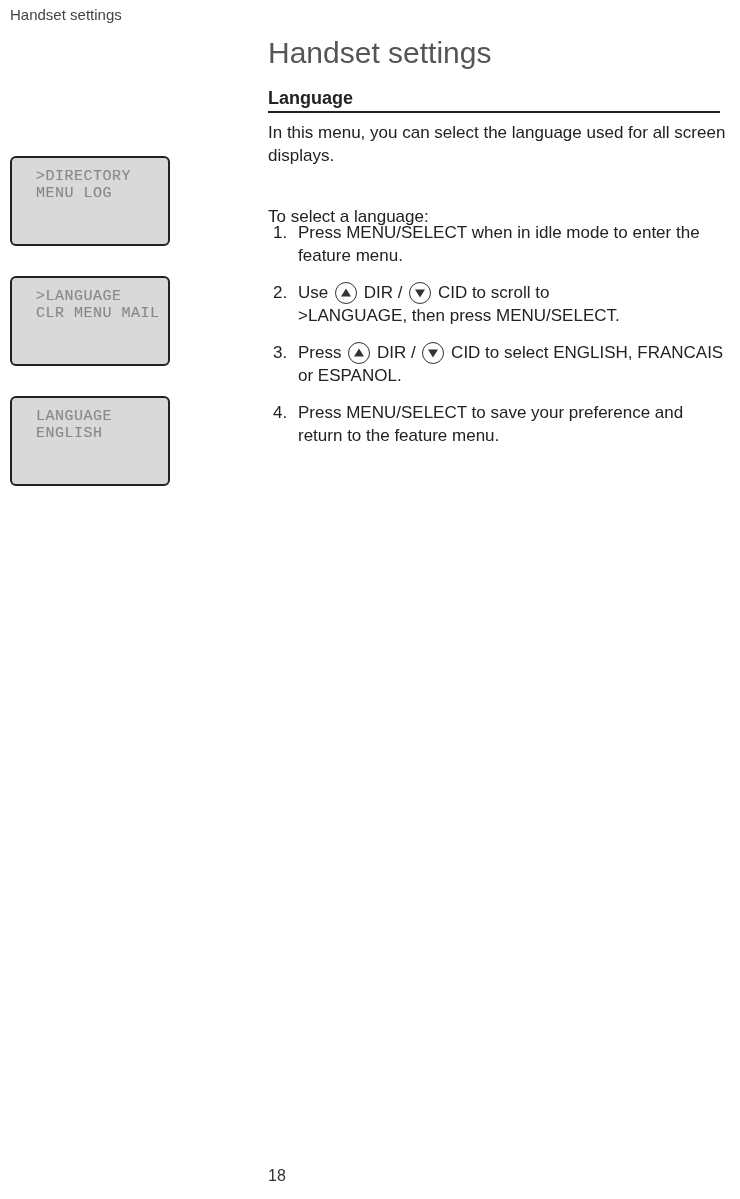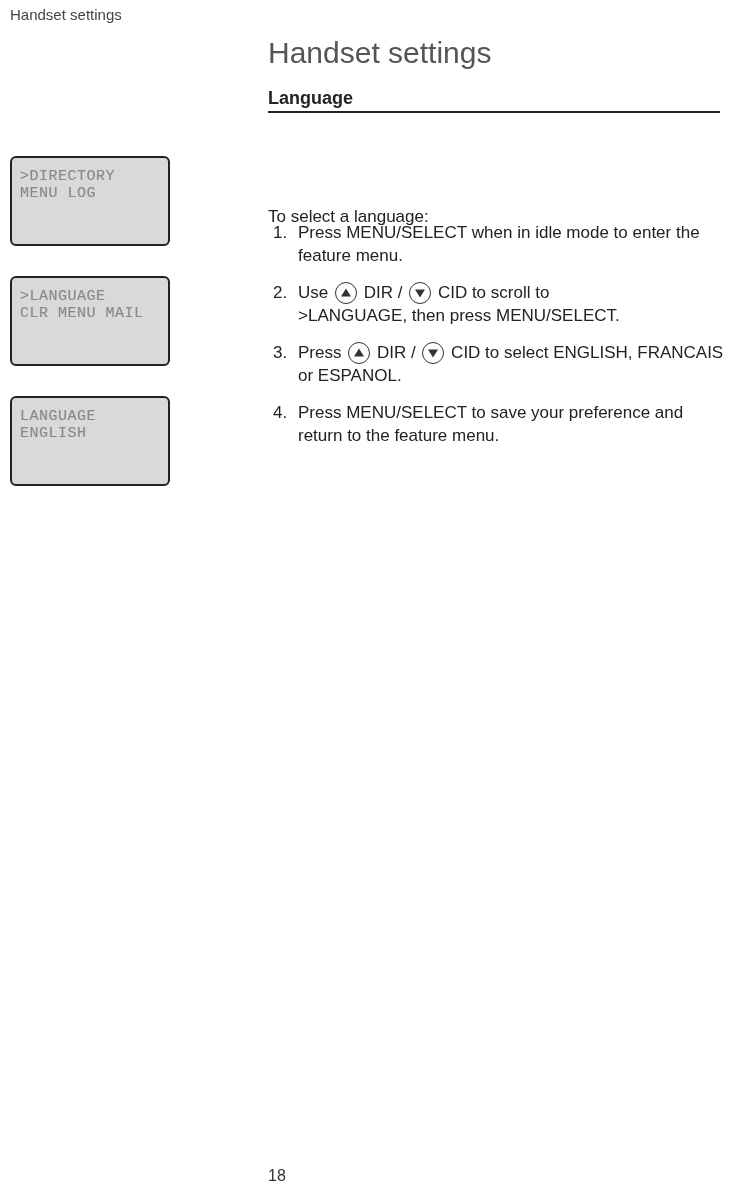--- a/index.html
+++ b/index.html
@@ -25,21 +25,21 @@
   }
   .icon-circle.down::after {
     content: ""; position: absolute; left: 50%; top: 50%; transform: translate(-50%, -45%);
     width: 0; height: 0; border-left: 5px solid transparent; border-right: 5px solid transparent; border-top: 8px solid #333;
   }
 
   
   .lcd {
     position: absolute; left: 10px; width: 160px; height: 90px;
     background: #d9d9d9; border: 2px solid #222; border-radius: 6px;
-    padding: 10px 8px;
+    padding: 10px 24px;
     font-family: "Courier New", monospace; font-size: 15px; color: #888;
     text-shadow: 0.5px 0 #ccc, -0.5px 0 #ccc;
     letter-spacing: 0.5px;
   }
   .lcd .caret { color: #888; }
   .lcd .line { white-space: nowrap; }
   .lcd1 { top: 156px; }
   .lcd2 { top: 276px; }
   .lcd3 { top: 396px; }
 
@@ -49,20 +49,21 @@
 <body>
 
 <div class="page">
 
   <div class="header-text">Handset settings</div>
 
   <div class="main-title">Handset settings</div>
 
   <div class="subsection-title">Language</div>
 
+  <div class="body-block para1">In this menu, you can select the language used for all screen displays.</div>
 
   <div class="body-block para2">To select a language:</div>
 
   <ol>
     <li>
       <span>Press </span><span class="bold">MENU/</span><span class="bold small-caps">SELECT</span><span> when in idle mode to enter the feature menu.</span>
     </li>
     <li>
       <span>Use </span><span class="icon-circle up"></span>
       <span class="bold">DIR / </span><span class="icon-circle down"></span>

